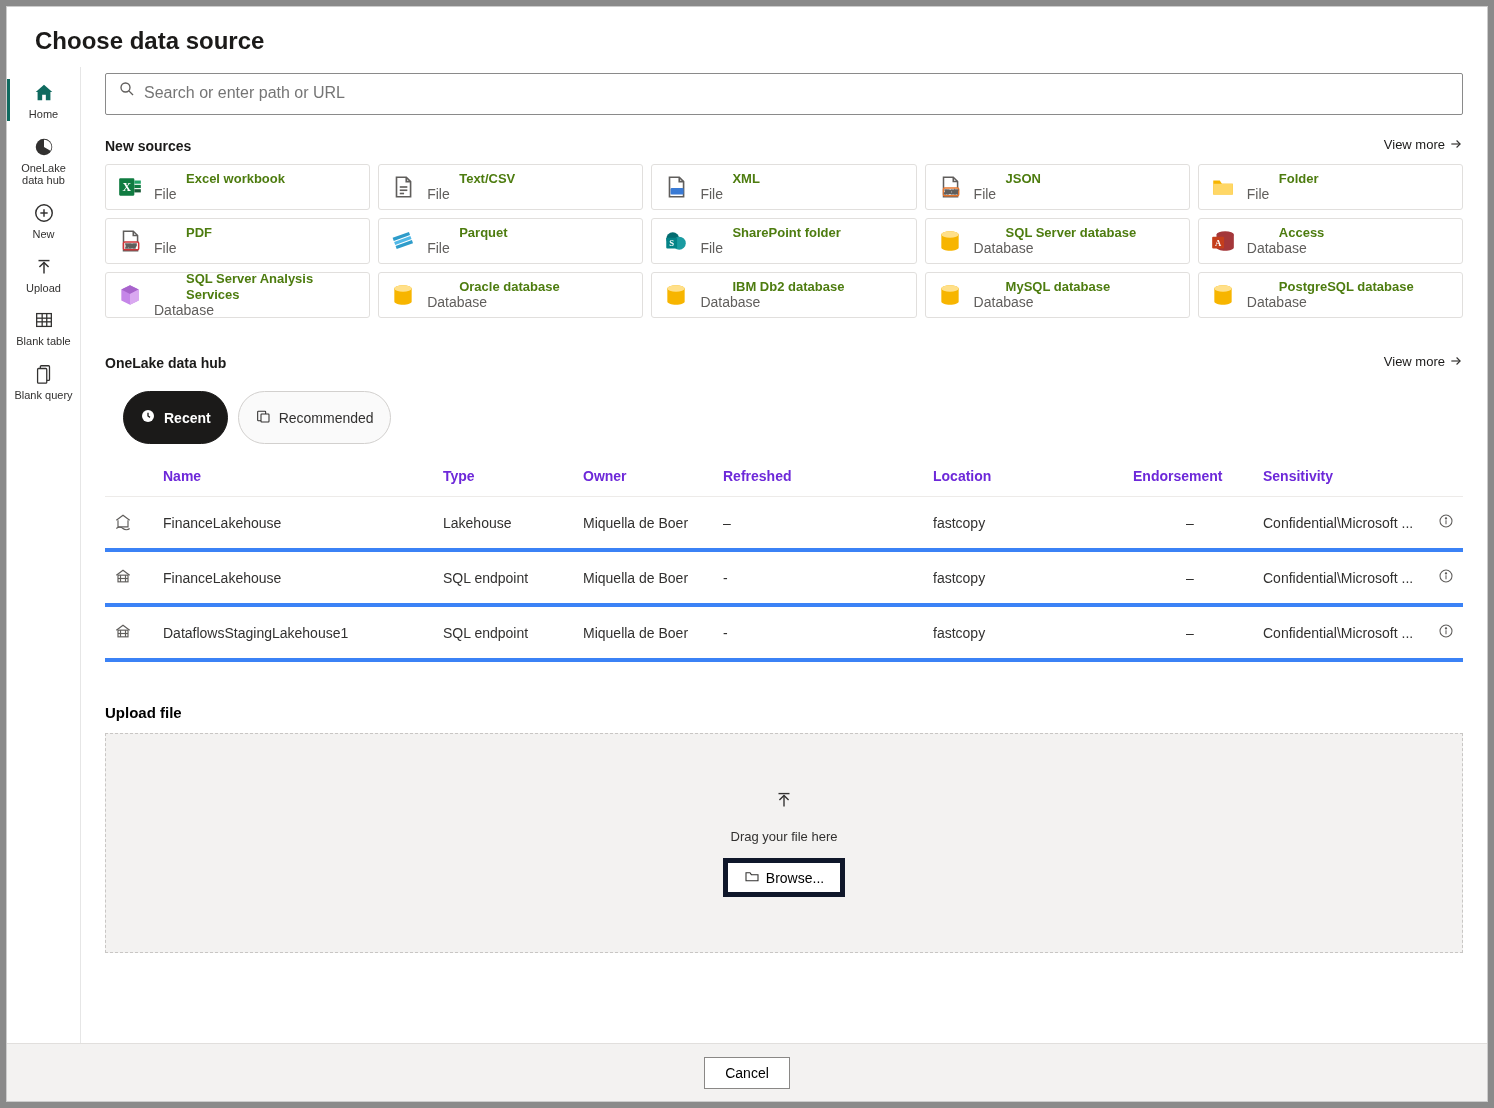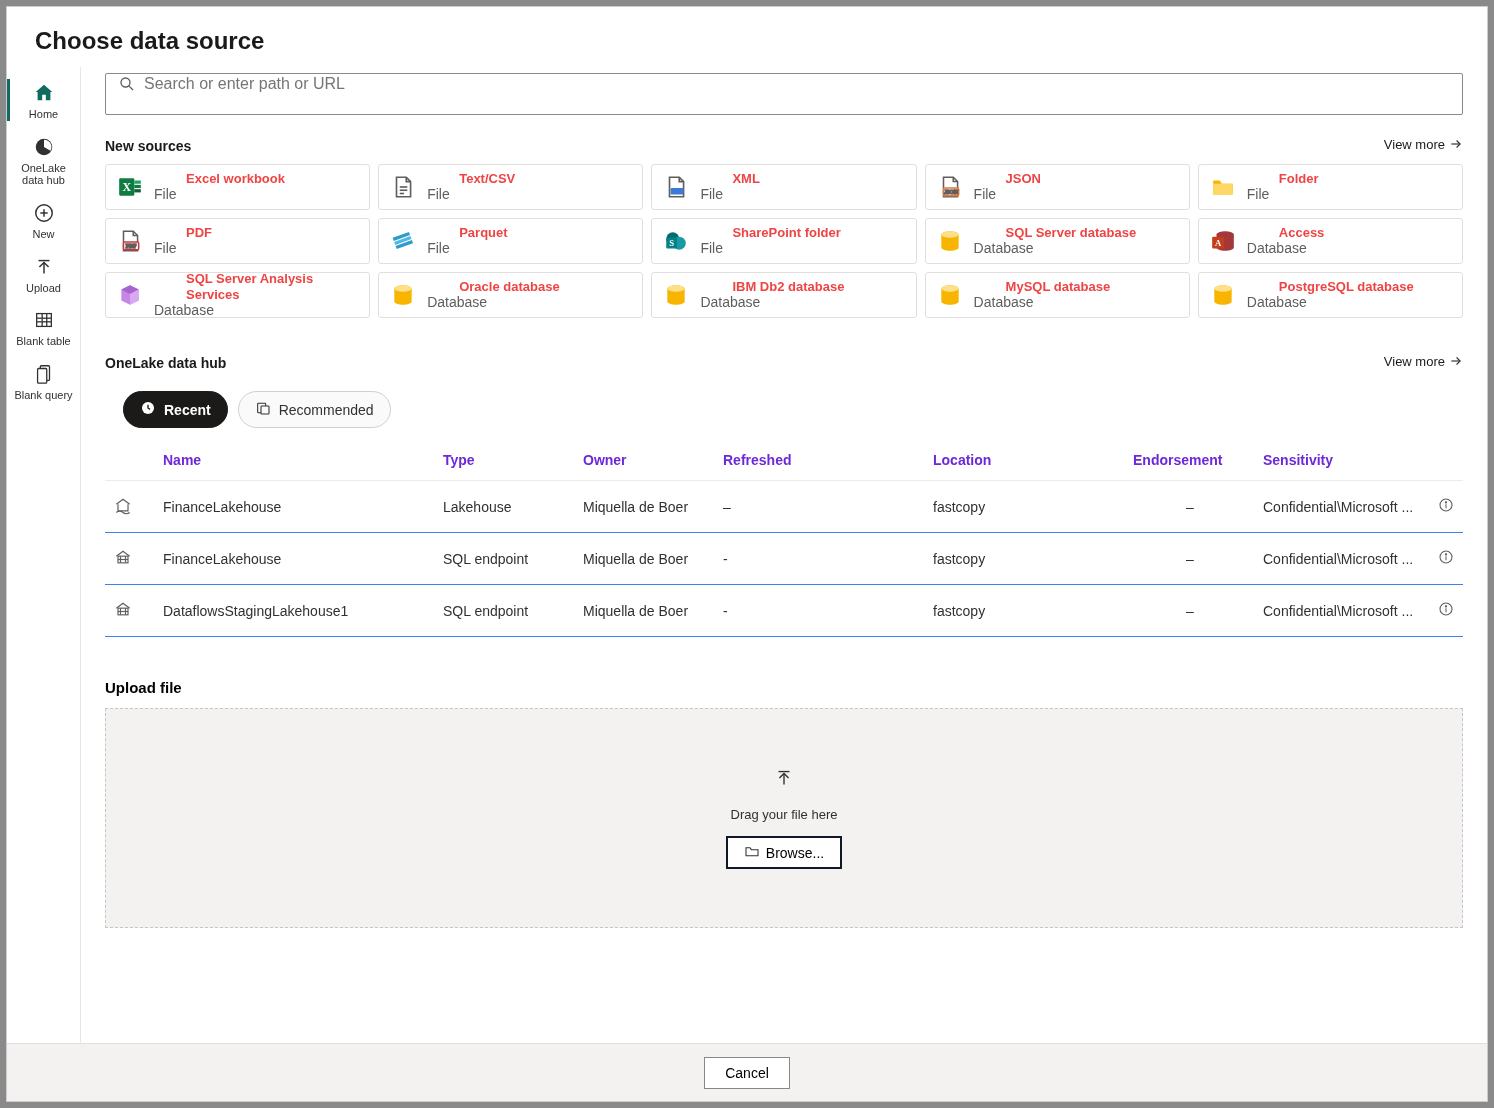--- a/index.html
+++ b/index.html
@@ -67,25 +67,25 @@
     line-height: 1.15;
     padding: 0 2px;
   }
   .main {
     flex: 1;
     padding: 6px 24px 0 24px;
     overflow: auto;
   }
   .search-box {
     display: flex;
-    align-items: flex-start;
+    align-items: flex-end;
     border: 1px solid #8a8a8a;
     border-radius: 2px;
     height: 42px;
-    padding: 1px 12px;
+    padding: 12px 12px;
     background: #fff;
   }
   .search-box svg { flex: none; }
   .search-input {
     flex: 1;
     border: none;
     outline: none;
     font-size: 16px;
     color: #605e5c;
     padding-left: 8px;
@@ -128,37 +128,37 @@
     height: 46px;
   }
   .card-icon {
     width: 28px; height: 28px;
     display: flex; align-items: center; justify-content: center;
     flex: none;
   }
   .card-text .t1 {
     font-size: 13px;
     font-weight: 600;
-    color: #ef4444;
+    color: #4d7c0f;
     line-height: 1.2;
     padding-left: 32px;
   }
   .card-text .t2 {
     font-size: 14px;
     color: #605e5c;
     line-height: 1.2;
   }
   .pills {
     display: flex;
     gap: 10px;
     margin: 20px 0 12px 18px;
   }
   .pill {
     border-radius: 999px;
-    padding: 8px 16px;
+    padding: 16px 16px;
     font-size: 14px;
     display: flex;
     align-items: center;
     gap: 8px;
     cursor: pointer;
   }
   .pill.active {
     background: #1b1a19;
     color: #fff;
     font-weight: 600;
@@ -176,21 +176,21 @@
   }
   table.hub th {
     text-align: left;
     font-weight: 600;
     color: #6d28d9;
     padding: 12px 8px;
     border-bottom: 1px solid #edebe9;
   }
   table.hub td {
     padding: 14px 8px;
-    border-bottom: 1px solid #3b82f6;
+    border-bottom: 4px solid #3b82f6;
     color: #323130;
     white-space: nowrap;
     overflow: hidden;
     text-overflow: ellipsis;
   }
   .row-icon {
     width: 20px;
     color: #605e5c;
   }
   .info-icon {
@@ -211,21 +211,21 @@
     flex-direction: column;
     align-items: center;
     justify-content: center;
     gap: 14px;
   }
   .dropzone-text {
     font-size: 13px;
     color: #323130;
   }
   .browse-btn {
-    border: 2px solid #0f172a;
+    border: 5px solid #0f172a;
     background: #fff;
     padding: 6px 16px;
     font-size: 14px;
     cursor: pointer;
     display: flex;
     align-items: center;
     gap: 6px;
   }
   .footer {
     height: 58px;

